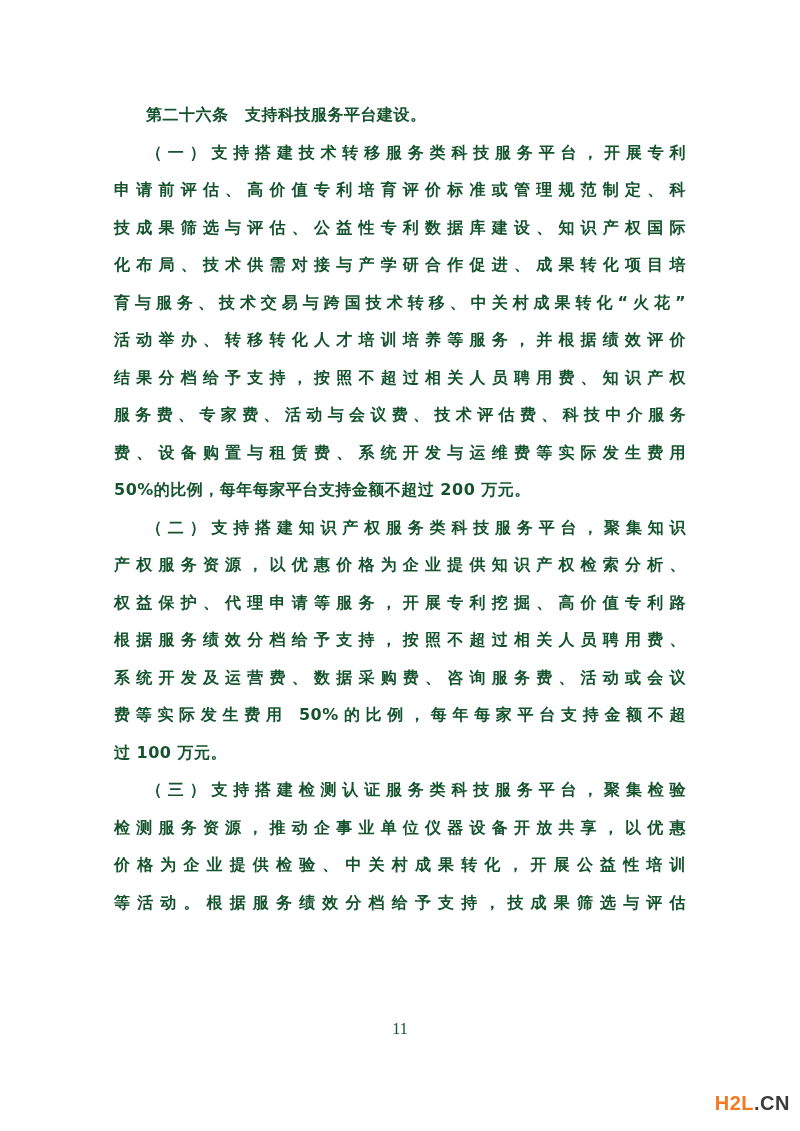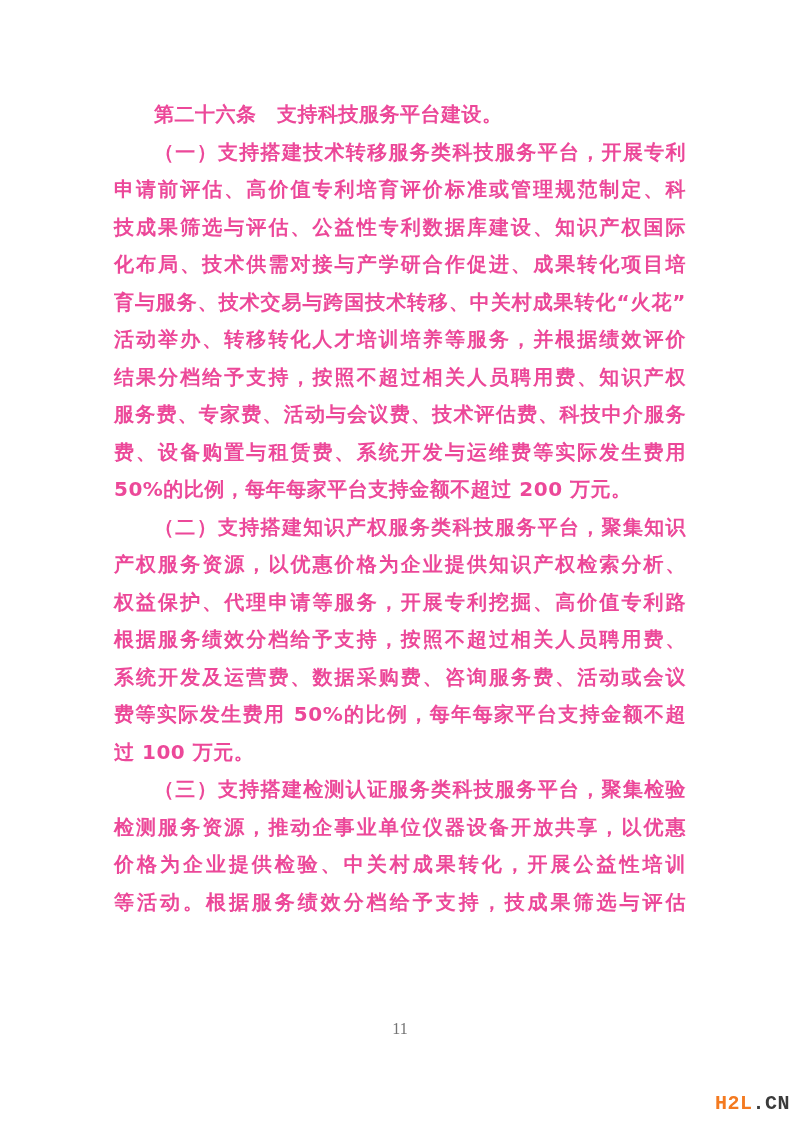--- a/index.html
+++ b/index.html
@@ -17,24 +17,24 @@
     background: #ffffff;
     overflow: hidden;
   }
   .content {
     position: absolute;
     top: 96px;
     left: 114px;
     width: 572px;
   }
   .line {
-    font-size: 20px;
+    font-size: 16px;
     line-height: 37.5px;
     height: 37.5px;
-    color: #ec4899;
+    color: #14532d;
     font-weight: 600;
     text-align: justify;
     text-align-last: justify;
     letter-spacing: 0.5px;
     white-space: nowrap;
   }
   .line.short {
     text-align: left;
     text-align-last: left;
   }
@@ -42,27 +42,27 @@
     text-indent: 2em;
   }
   .page-number {
     position: absolute;
     top: 1020px;
     left: 0;
     width: 100%;
     text-align: center;
     font-family: "Liberation Serif", "DejaVu Serif", serif;
     font-size: 16px;
-    color: #737373;
+    color: #14532d;
   }
   .watermark {
     position: absolute;
     top: 1092px;
     right: 10px;
-    font-family: Liberation Mono, monospace;
+    font-family: Liberation Sans, sans-serif;
     font-size: 20px;
     font-weight: 800;
     letter-spacing: 0.5px;
   }
   .watermark .brand { color: #f47a20; }
   .watermark .suffix { color: #3b3b3b; }
 </style>
 </head>
 <body>
 

